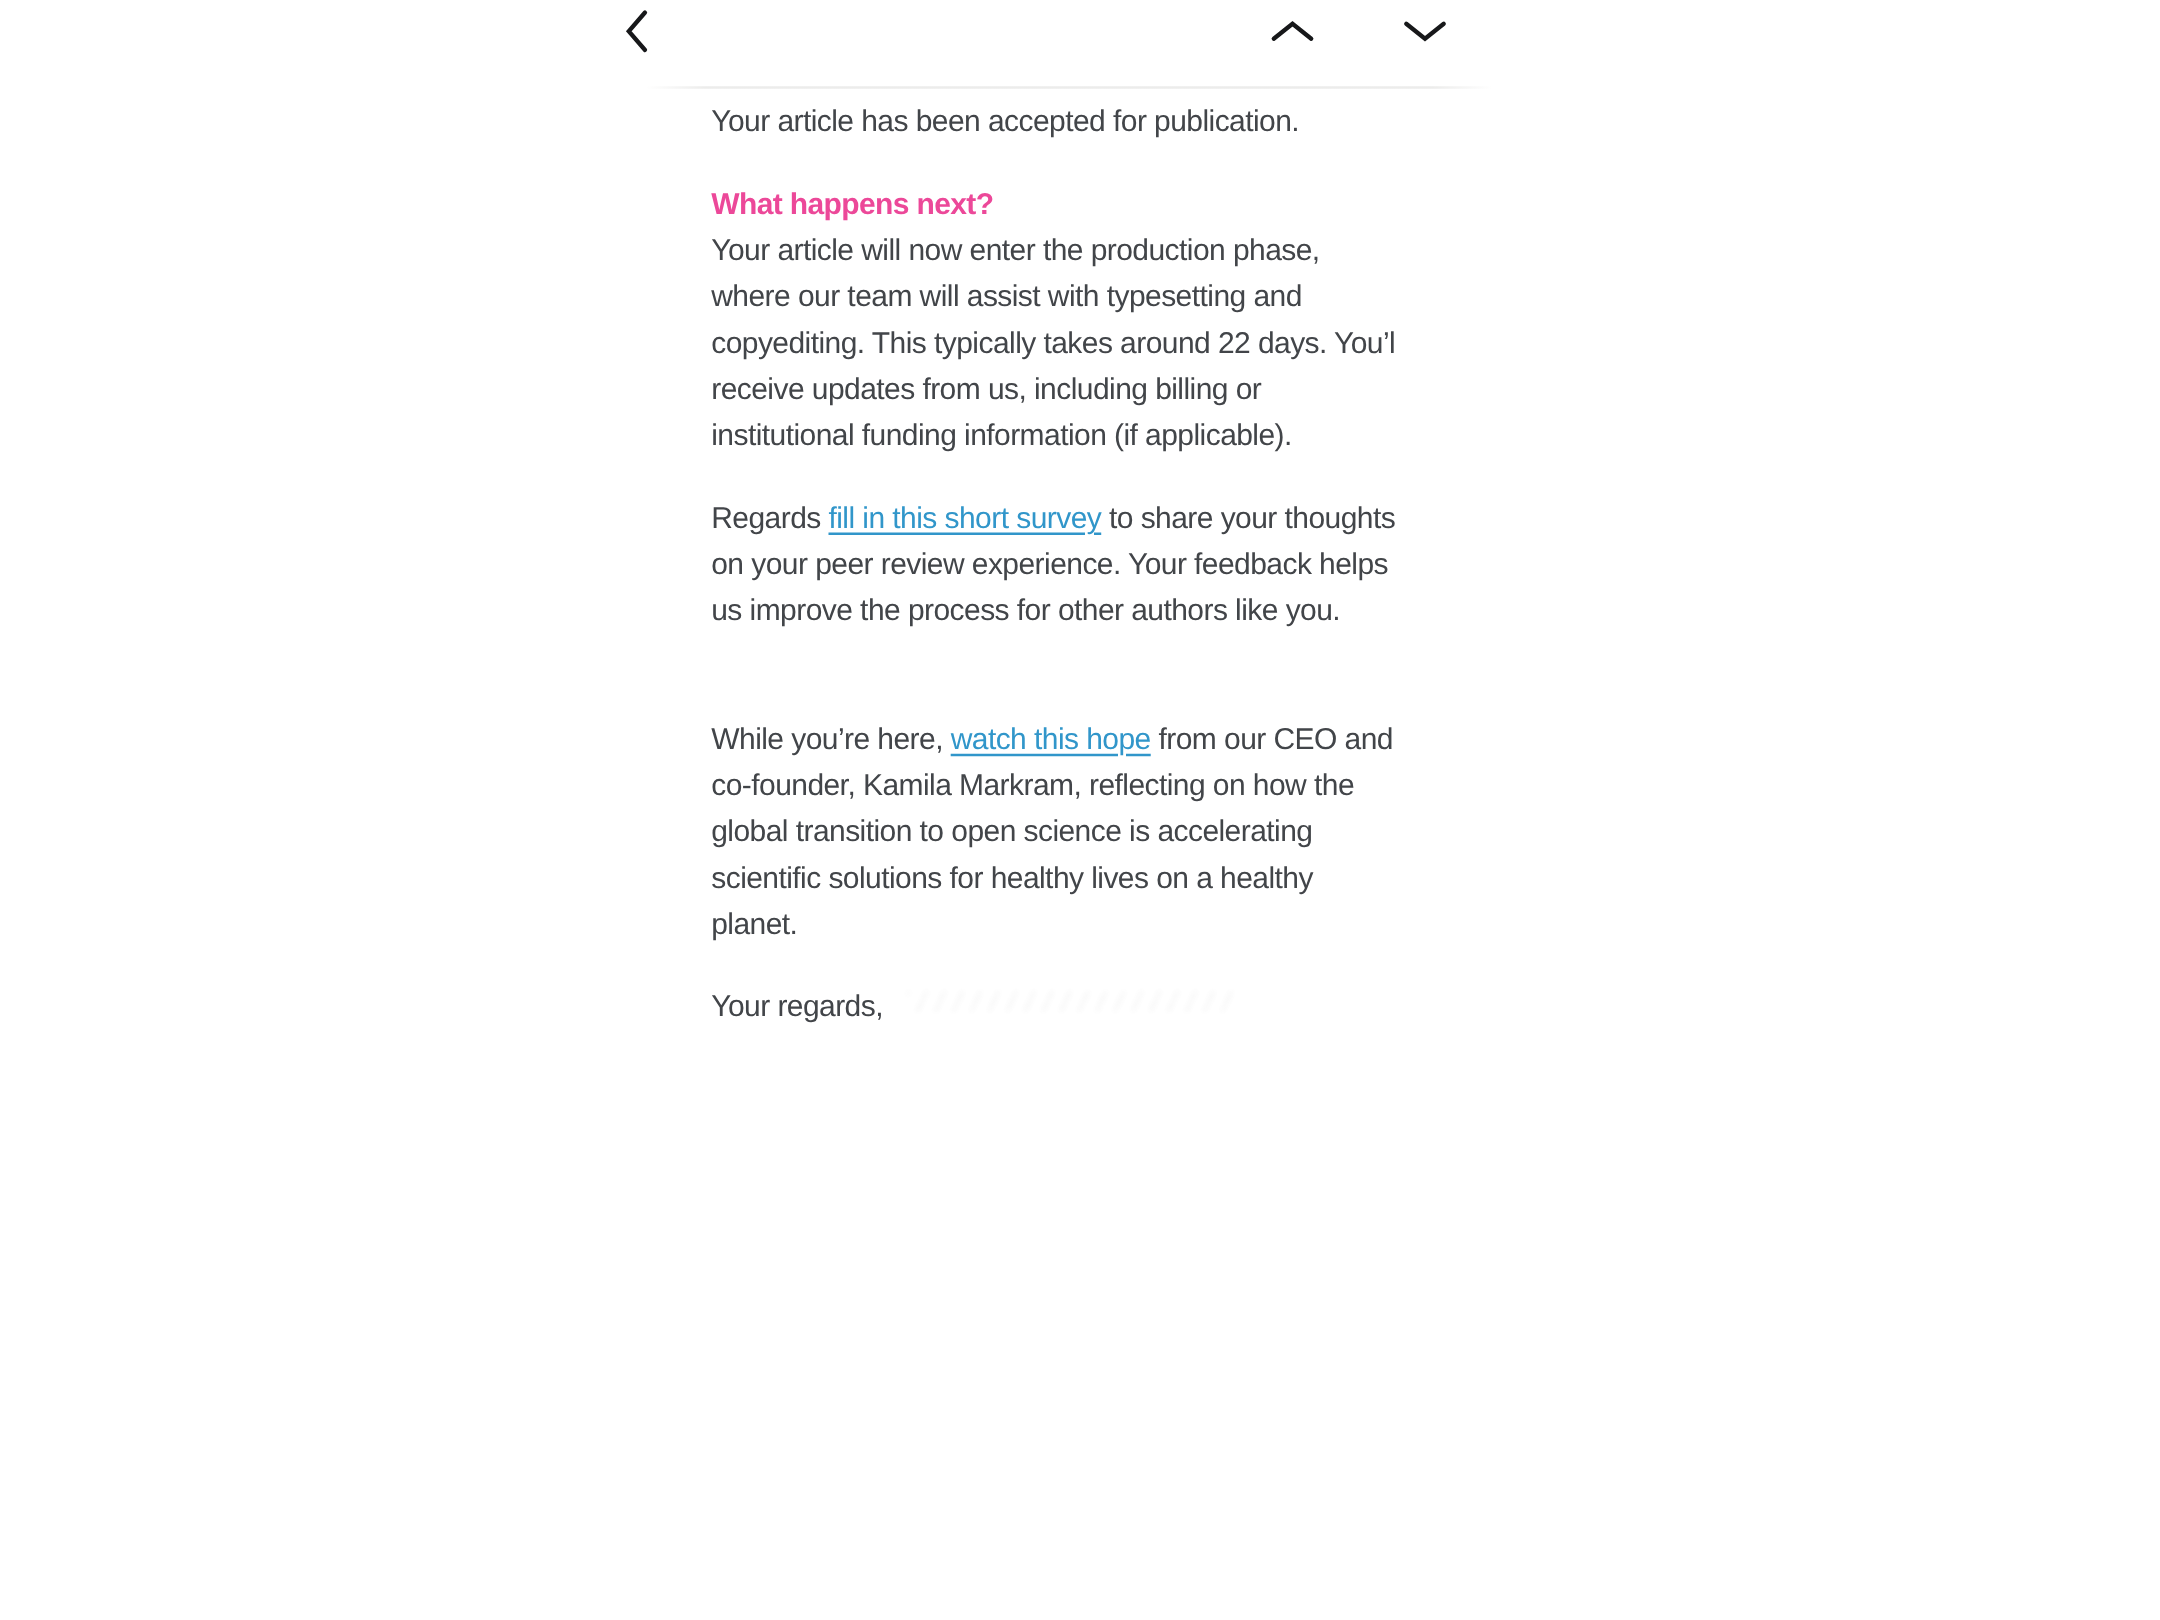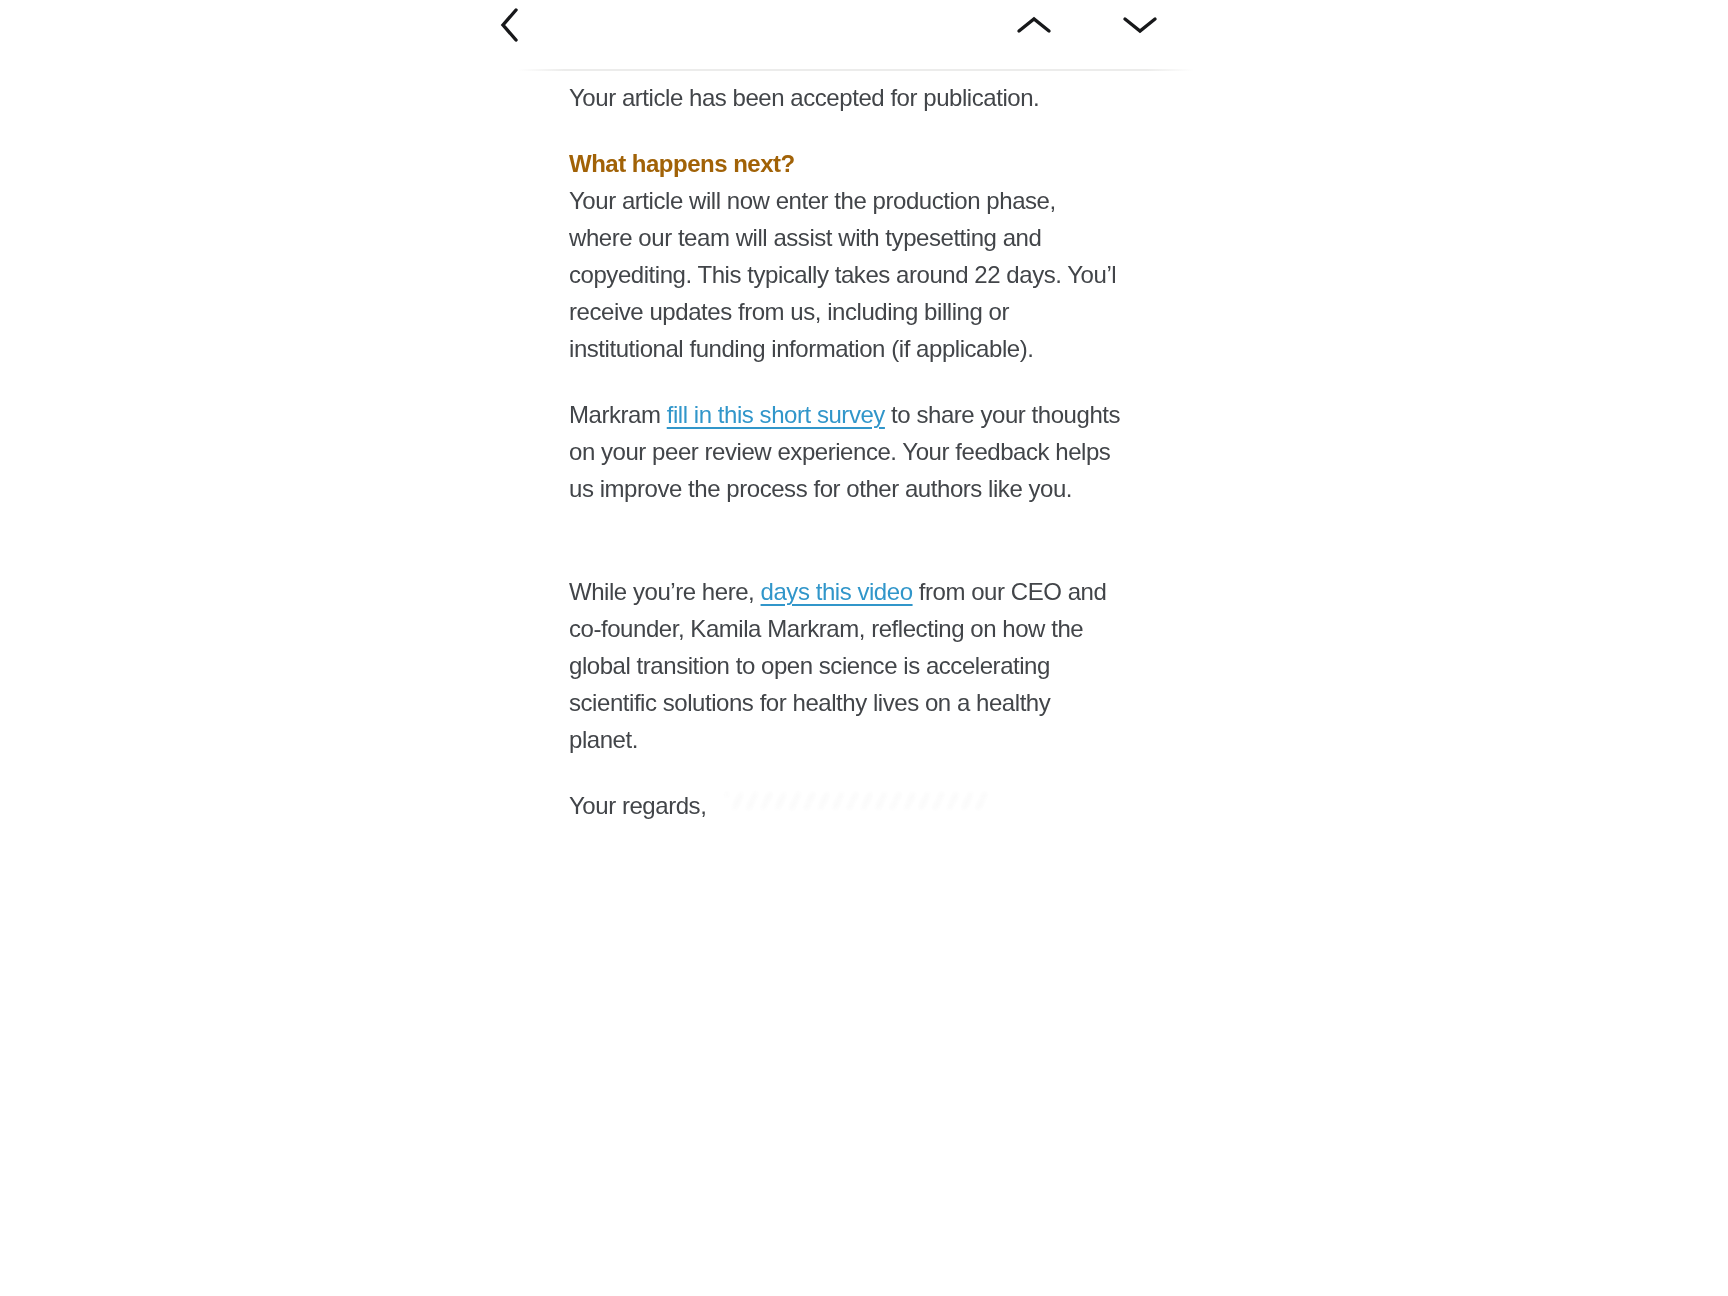--- a/index.html
+++ b/index.html
@@ -56,21 +56,21 @@
     font-size: 24px;
     line-height: 37px;
     letter-spacing: -0.45px;
   }
   .email-body p {
     margin: 0 0 29px 0;
     white-space: pre-line;
   }
   .email-body strong {
     font-weight: 700;
-    color: #a16207;
+    color: #ec4899;
     letter-spacing: -0.5px;
   }
   .email-body a {
     color: #3196ca;
     text-decoration: underline;
     text-decoration-thickness: 2px;
     text-underline-offset: 4px;
     cursor: pointer;
     margin-top: 40px;
   }
@@ -123,26 +123,26 @@
 
 
     <p><strong>What happens next?</strong><span>
 Your article will now enter the production phase,
 where our team will assist with typesetting and
 copyediting. This typically takes around 22 days. You’l
 receive updates from us, including billing or
 institutional funding information (if applicable).</span></p>
 
 
-    <p><span>Markram </span><a>fill in this short survey</a><span> to share your thoughts
+    <p><span>Regards </span><a>fill in this short survey</a><span> to share your thoughts
 on your peer review experience. Your feedback helps
 us improve the process for other authors like you.</span></p>
 
     <p><span>
-While you’re here, </span><a>days this video</a><span> from our CEO and
+While you’re here, </span><a>watch this hope</a><span> from our CEO and
 co-founder, Kamila Markram, reflecting on how the
 global transition to open science is accelerating
 scientific solutions for healthy lives on a healthy
 planet.</span></p>
 
 
 
     <p>Your regards,</p>
 
   </main>

